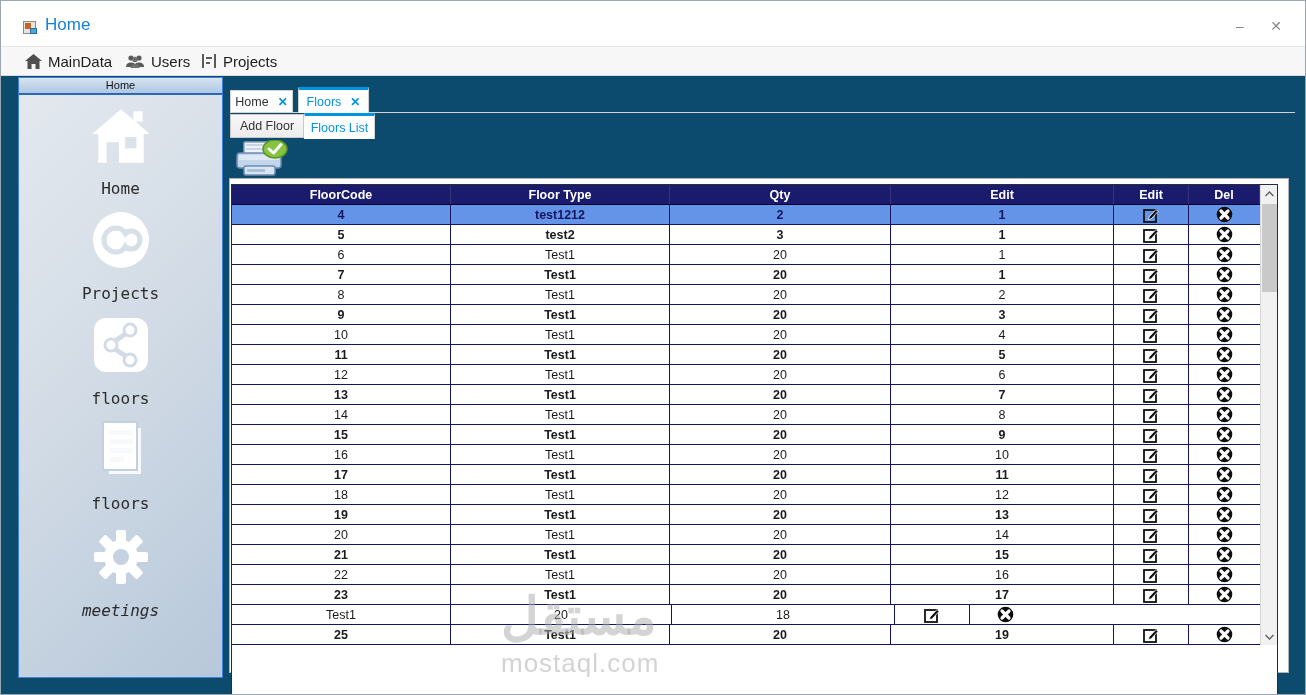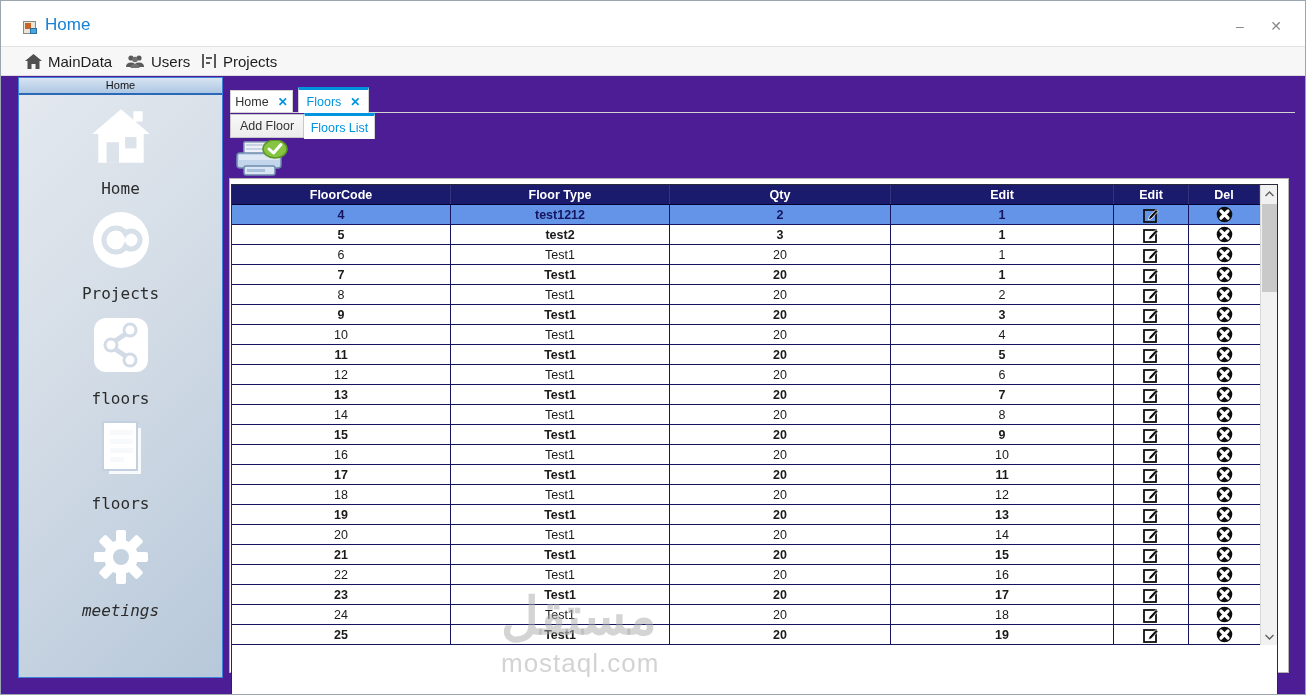--- a/index.html
+++ b/index.html
@@ -1,18 +1,18 @@
 <!DOCTYPE html>
 <html><head>
 <meta charset="utf-8">
 <style>
   * { margin:0; padding:0; box-sizing:border-box; }
   html,body { width:1306px; height:695px; background:#e8e8e8; font-family:"Liberation Sans", sans-serif; }
   #window {
-    position:relative; width:1306px; height:695px; background:#4c1d95;
+    position:relative; width:1306px; height:695px; background:#0c4a6e;
     border:1px solid #9aa7b0; overflow:hidden;
   }
   
   #titlebar { position:absolute; left:0; top:0; width:100%; height:45px; background:#ffffff; }
   #app-icon { position:absolute; left:22px; top:18px; width:16px; height:16px; }
   #app-icon .win { position:absolute; left:0; top:2px; width:13px; height:13px; border:1px solid #8a8a8a; background:#e8e4da; }
   #app-icon .sq1 { position:absolute; left:2px; top:4px; width:6px; height:6px; background:#c86428; }
   #app-icon .sq2 { position:absolute; left:7px; top:9px; width:7px; height:6px; background:#4ba6df; border:1px solid #2c6f9e;}
   #window-title { position:absolute; left:44px; top:14px; font-size:17px; color:#1581d7; }
   .winbtn { position:absolute; top:14px; width:30px; height:22px; color:#8a8a8a; font-size:14px; text-align:center; line-height:22px; cursor:default; }
@@ -658,21 +658,20 @@
     </div>
     <div class="g-cell c6 icon-cell">
       <svg width="17" height="17" viewBox="0 0 17 17">
         <circle cx="8.5" cy="8.5" r="7.8" fill="#0d0d0d"></circle>
         <path d="M5 5 L12 12 M12 5 L5 12" stroke="#fff" stroke-width="3.2" stroke-linecap="round"></path>
       </svg>
     </div>
   </div>
 
   <div class="g-row">
-    <div class="g-cell c1">24</div>
     <div class="g-cell c2">Test1</div>
     <div class="g-cell c3">20</div>
     <div class="g-cell c4">18</div>
     <div class="g-cell c5 icon-cell">
       <svg width="16" height="16" viewBox="0 0 16 16">
         <rect x="1" y="3" width="12" height="12" fill="none" stroke="#111" stroke-width="1.8"></rect>
         <path d="M6 10 L13 2.5 L15 4.5 L8 12 L5.5 12.6 Z" fill="#111" stroke="#fff" stroke-width="0.8"></path>
       </svg>
     </div>
     <div class="g-cell c6 icon-cell">

